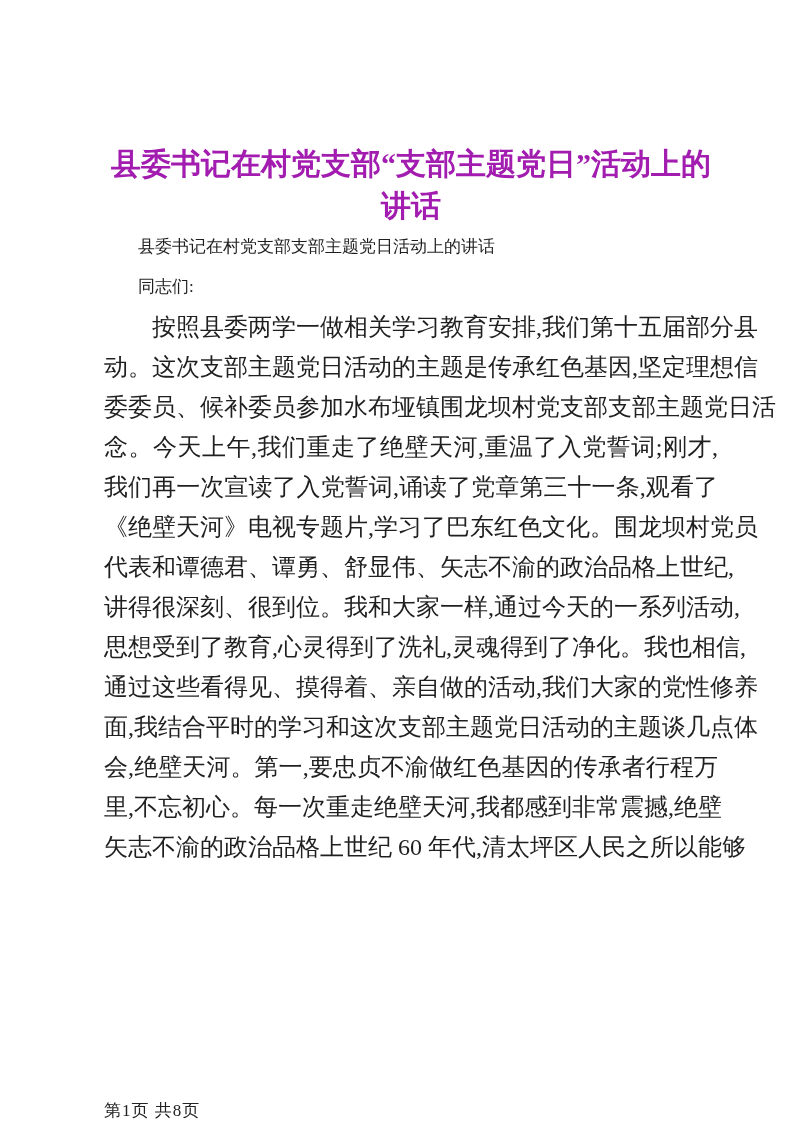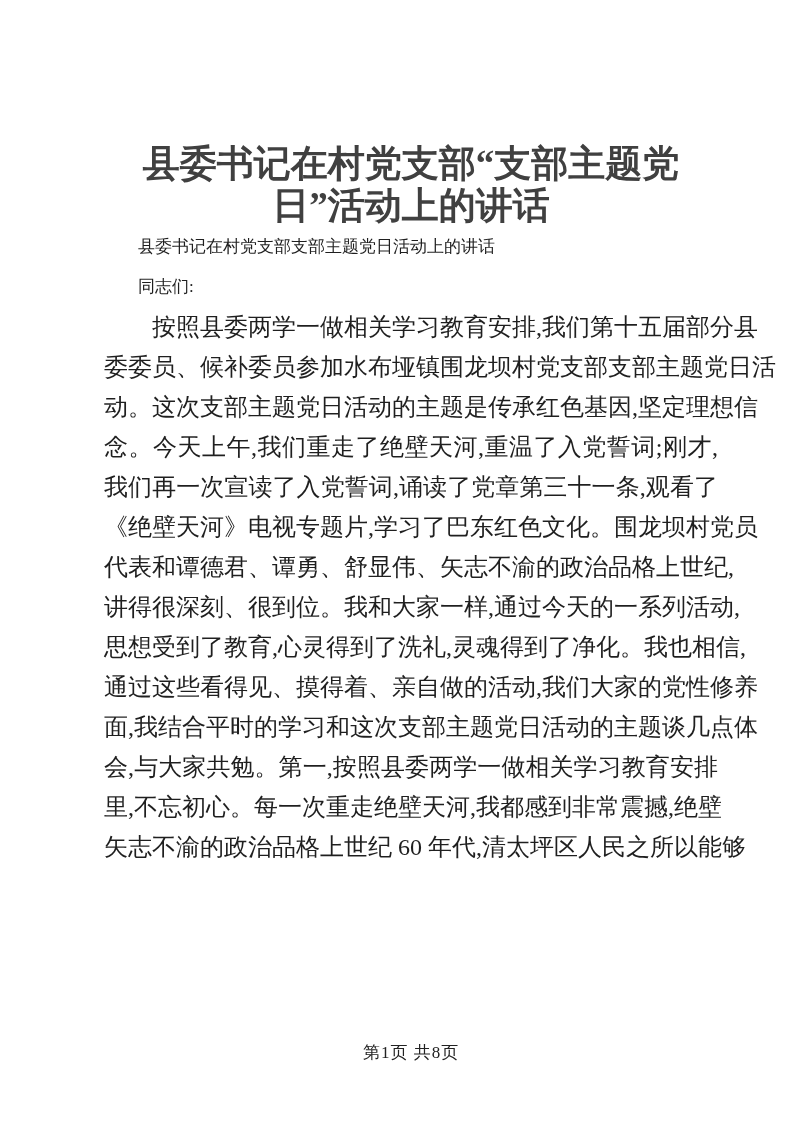--- a/index.html
+++ b/index.html
@@ -14,25 +14,25 @@
     background: #ffffff;
     box-sizing: border-box;
     padding: 143px 82px 0 104px;
     font-family: "Liberation Serif", "DejaVu Serif", serif;
     color: #1f1f1f;
     overflow: hidden;
   }
   .doc-title {
     margin: 0;
     padding: 0;
-    font-size: 37px;
+    font-size: 30px;
     line-height: 42px;
     font-weight: 700;
     text-align: center;
-    color: #404040;
+    color: #a21caf;
   }
   .doc-line {
     margin: 0;
     padding: 0;
     font-size: 17px;
     line-height: 40px;
   }
   .indent {
     text-indent: 2em;
   }
@@ -44,52 +44,51 @@
     text-justify: inter-ideograph;
     white-space: nowrap;
   }
   .body-line.first {
     text-indent: 2em;
   }
   .page-footer {
     position: absolute;
     left: 104px;
     right: 82px;
-    top: 1042px;
-    text-align: center;
+    top: 1100px;
     font-size: 17px;
     line-height: 22px;
     color: #222222;
     letter-spacing: 1px;
   }
 </style>
 </head>
 <body>
 
 <div class="page">
 
   <h1 class="doc-title">县委书记在村党支部“支部主题党日”活动上的讲话</h1>
 
   <p class="doc-line indent">县委书记在村党支部支部主题党日活动上的讲话</p>
 
   <p class="doc-line indent">同志们:</p>
 
   <div id="body-lines">
       <div class="body-line first">按照县委两学一做相关学习教育安排,我们第十五届部分县</div>
+      <div class="body-line">动。这次支部主题党日活动的主题是传承红色基因,坚定理想信</div>
       <div class="body-line">委委员、候补委员参加水布垭镇围龙坝村党支部支部主题党日活</div>
-      <div class="body-line">动。这次支部主题党日活动的主题是传承红色基因,坚定理想信</div>
       <div class="body-line">念。今天上午,我们重走了绝壁天河,重温了入党誓词;刚才,</div>
       <div class="body-line">我们再一次宣读了入党誓词,诵读了党章第三十一条,观看了</div>
       <div class="body-line">《绝壁天河》电视专题片,学习了巴东红色文化。围龙坝村党员</div>
       <div class="body-line">代表和谭德君、谭勇、舒显伟、矢志不渝的政治品格上世纪,</div>
       <div class="body-line">讲得很深刻、很到位。我和大家一样,通过今天的一系列活动,</div>
       <div class="body-line">思想受到了教育,心灵得到了洗礼,灵魂得到了净化。我也相信,</div>
       <div class="body-line">通过这些看得见、摸得着、亲自做的活动,我们大家的党性修养</div>
       <div class="body-line">面,我结合平时的学习和这次支部主题党日活动的主题谈几点体</div>
-      <div class="body-line">会,与大家共勉。第一,按照县委两学一做相关学习教育安排</div>
+      <div class="body-line">会,绝壁天河。第一,要忠贞不渝做红色基因的传承者行程万</div>
       <div class="body-line">里,不忘初心。每一次重走绝壁天河,我都感到非常震撼,绝壁</div>
       <div class="body-line">矢志不渝的政治品格上世纪 60 年代,清太坪区人民之所以能够</div>
     </div>
 
   <div class="page-footer">
     <span>第1页 共8页</span>
   </div>
 
 </div>
 

